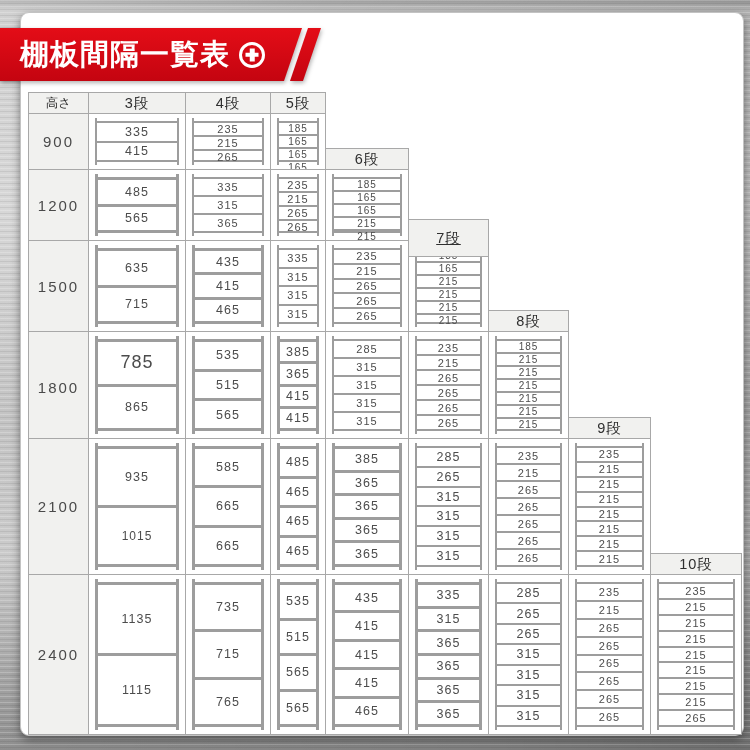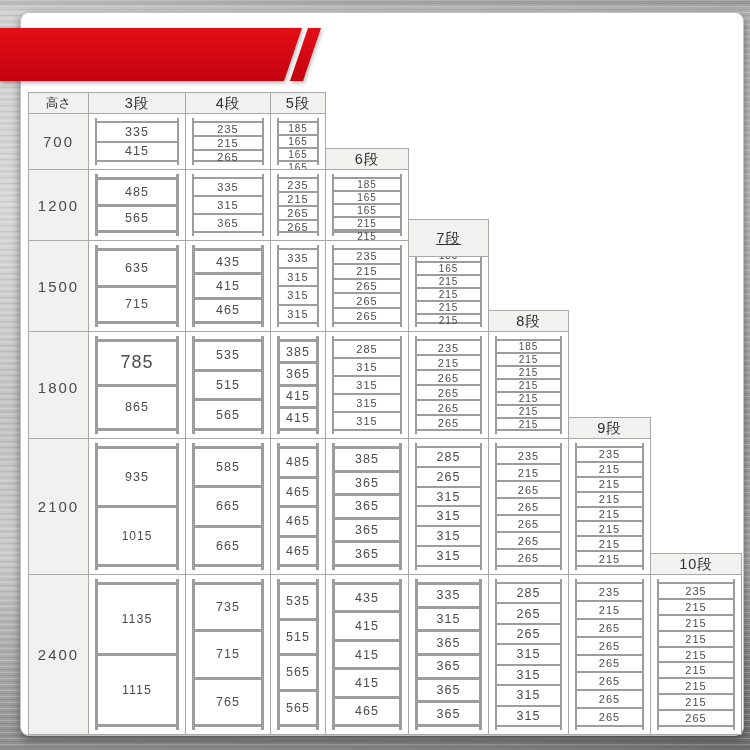--- a/index.html
+++ b/index.html
@@ -48,33 +48,37 @@
     <svg width="322" height="53" viewBox="0 0 322 53">
       <defs>
         <linearGradient id="rg" x1="0" y1="0" x2="0" y2="1">
           <stop offset="0" stop-color="#e40d17"></stop>
           <stop offset="1" stop-color="#c40410"></stop>
         </linearGradient>
       </defs>
       <polygon points="0,0 302,0 284,53 0,53" fill="url(#rg)"></polygon>
       <polygon points="308,0 321,0 303,53 290,53" fill="url(#rg)"></polygon>
     </svg>
+    <div class="banner-inner">
+      <span class="banner-text">棚板間隔一覧表</span>
+      <span class="plus-icon"></span>
+    </div>
   </div>
 
   <div class="sheet" id="table-root">
       <div class="cell hd corner" style="left: 0px; top: 0px; width: 61px; height: 22px;">高さ</div>
       <div class="cell hd" style="left: 60px; top: 0px; width: 98px; height: 22px;">3段</div>
       <div class="cell hd" style="left: 157px; top: 0px; width: 86px; height: 22px;">4段</div>
       <div class="cell hd" style="left: 242px; top: 0px; width: 56px; height: 22px;">5段</div>
       <div class="cell hd float" style="left: 297px; top: 56px; width: 84px; height: 22px;">6段</div>
       <div class="cell hd float" style="left: 380px; top: 127px; width: 81px; height: 38px; text-decoration: underline;">7段</div>
       <div class="cell hd float" style="left: 460px; top: 218px; width: 81px; height: 22px;">8段</div>
       <div class="cell hd float" style="left: 540px; top: 325px; width: 83px; height: 22px;">9段</div>
       <div class="cell hd float" style="left: 622px; top: 461px; width: 92px; height: 22px;">10段</div>
-      <div class="cell hd rowlab" style="left: 0px; top: 21px; width: 61px; height: 57px;">700</div>
+      <div class="cell hd rowlab" style="left: 0px; top: 21px; width: 61px; height: 57px;">900</div>
       <div class="cell shelfcell" style="left: 60px; top: 21px; width: 98px; height: 57px;">
         <div class="shelf" style="--bar: 2px;">
           <div class="rack">
             <div class="slot" style="font-size: 12.5px;">335</div>
             <div class="slot" style="font-size: 12.5px;">415</div>
           </div>
         </div>
       </div>
       <div class="cell shelfcell" style="left: 157px; top: 21px; width: 86px; height: 57px;">
         <div class="shelf" style="--bar: 2px;">

